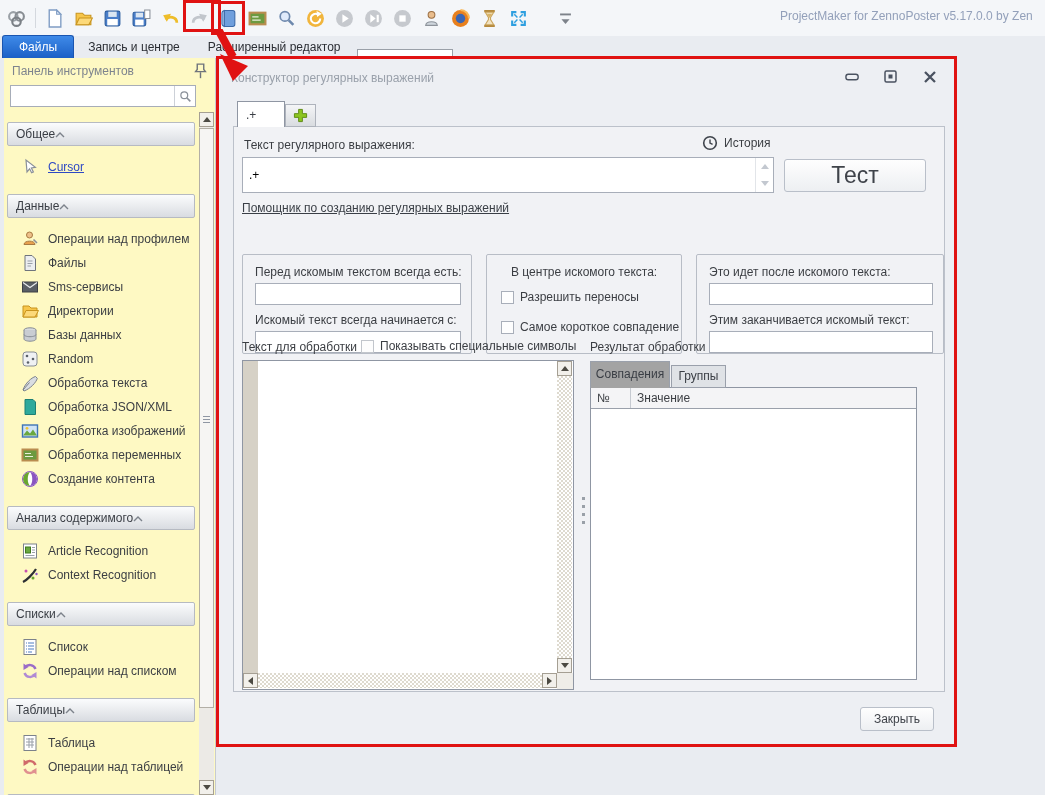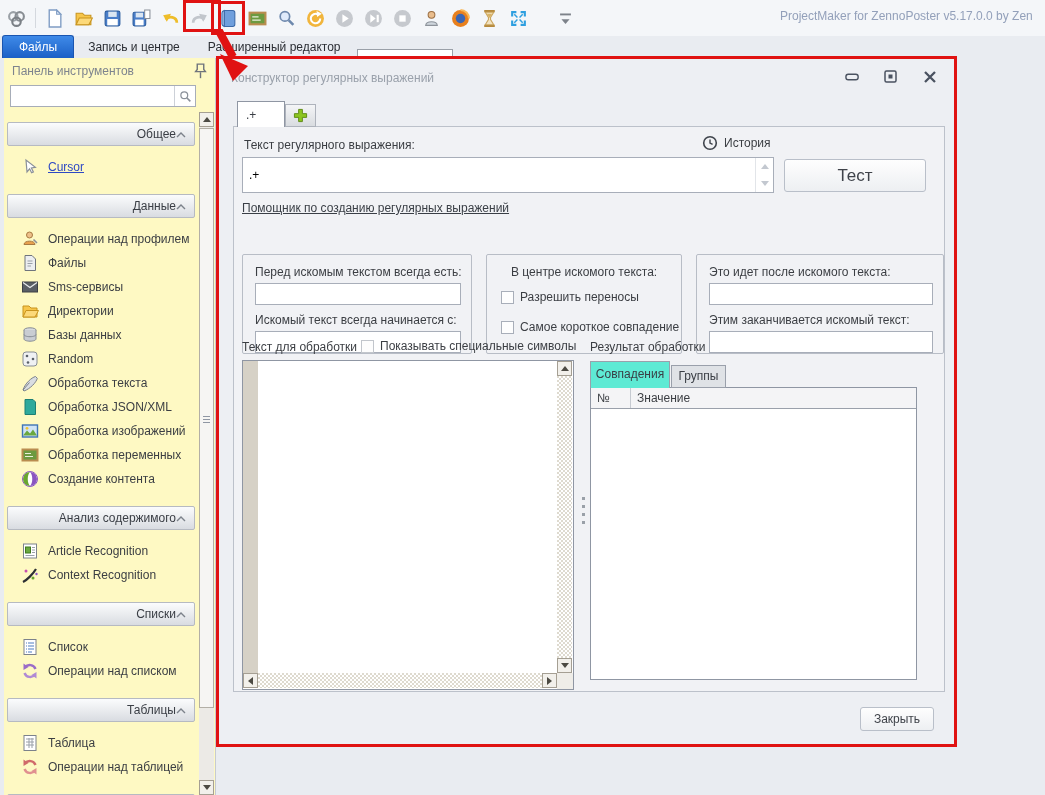--- a/index.html
+++ b/index.html
@@ -25,21 +25,21 @@
            border-right:1px solid #c6cad2;box-sizing:border-box;}
   .sb-title{position:absolute;left:8px;top:6px;color:#7e848e;}
   .sb-pin{position:absolute;right:8px;top:5px;width:13px;height:15px;}
   .sb-search{position:absolute;left:6px;top:27px;width:186px;height:22px;background:#fff;
              border:1px solid #a7adb8;box-sizing:border-box;display:flex;}
   .sb-search input{flex:1;border:none;outline:none;font:12px "Liberation Sans",sans-serif;padding:2px 4px;background:transparent;}
   .sb-search .mag{width:20px;border-left:1px solid #cdd1d8;display:flex;align-items:center;justify-content:center;}
   .sb-content{position:absolute;left:0;top:54px;width:194px;bottom:0;overflow:hidden;}
   .sb-section-header{margin:10px 3px 4px 3px;height:22px;background:linear-gradient(#fbfcfd,#d9dce1);
         border:1px solid #b6bac2;border-radius:2px;display:flex;align-items:center;
-        justify-content:flex-end;padding:0 8px;color:#3a3e45;}
+        justify-content:flex-start;padding:0 8px;color:#3a3e45;}
   .sb-item{height:24px;display:flex;align-items:center;gap:9px;padding-left:10px;}
   .sb-item .icn{width:18px;height:18px;flex:0 0 auto;display:flex;}
   .sb-item .icn svg{width:18px;height:18px;}
   .sb-items{padding:5px 7px;}
   .sb-link{color:#2e49c4;text-decoration:underline;}
   
   .sb-scroll{position:absolute;left:195px;top:54px;width:15px;bottom:0;background:#eceae6;}
   .sb-thumb{position:absolute;left:0;top:16px;width:15px;height:580px;background:#f6f5f3;
             border:1px solid #b3afa6;box-sizing:border-box;}
   .sb-grip{position:absolute;left:3px;top:287px;width:7px;}
@@ -71,21 +71,21 @@
               border:1px solid #a8aeb9;box-sizing:border-box;}
   .regex-wrap input{position:absolute;left:0;top:0;right:18px;height:100%;border:none;outline:none;
               padding:3px 6px;font:12px "Liberation Sans",sans-serif;box-sizing:border-box;}
   .spinner{position:absolute;right:0;top:0;width:17px;height:100%;border-left:1px solid #e2e5e9;
            display:flex;flex-direction:column;align-items:center;justify-content:space-around;}
   .spinner i{width:0;height:0;border-left:4px solid transparent;border-right:4px solid transparent;}
   .spin-up{border-bottom:5px solid #c3c8d0;}
   .spin-dn{border-top:5px solid #c3c8d0;}
   .btn{background:linear-gradient(#fefefe,#edeff2);border:1px solid #b9bfc9;border-radius:3px;
        color:#3f434a;display:flex;align-items:center;justify-content:center;box-sizing:border-box;}
-  .test-btn{position:absolute;left:550px;top:32px;width:142px;height:33px;font-size:17px;}
+  .test-btn{position:absolute;left:550px;top:32px;width:142px;height:33px;font-size:23px;}
   .helper-link{position:absolute;left:8px;top:74px;color:#3a3f46;text-decoration:underline;}
   .grp{position:absolute;top:96px;height:100px;border:1px solid #b8bdc6;border-radius:2px;box-sizing:border-box;margin-top:31px;}
   .grp .glbl{position:absolute;white-space:nowrap;}
   .grp input{position:absolute;height:22px;background:#fff;border:1px solid #a8aeb9;box-sizing:border-box;
              font:12px "Liberation Sans",sans-serif;padding:2px 4px;outline:none;}
   .cbx{width:13px;height:13px;background:#fdfdfd;border:1px solid #a8aeb9;box-sizing:border-box;display:inline-block;}
   .cb-row{position:absolute;display:flex;align-items:center;gap:6px;white-space:nowrap;}
   
   .srcbox{position:absolute;left:8px;top:233px;width:332px;height:330px;background:#fff;
           border:1px solid #8f96a3;box-sizing:border-box;}
@@ -93,21 +93,21 @@
   .vscroll{position:absolute;right:0;top:0;bottom:16px;width:16px;}
   .hscroll{position:absolute;left:0;bottom:0;right:16px;height:16px;}
   .corner{position:absolute;right:0;bottom:0;width:16px;height:16px;background:#efede8;}
   .dither{background:conic-gradient(#fff 25%,#dedacf 0 50%,#fff 0 75%,#dedacf 0);background-size:4px 4px;}
   .vscroll .track{position:absolute;left:0;top:15px;bottom:15px;width:15px;}
   .hscroll .track{position:absolute;top:0;left:15px;right:15px;height:15px;}
   .vdots{position:absolute;left:348px;top:370px;width:4px;}
   .vdots div{width:3px;height:3px;background:#9aa0a8;margin-bottom:5px;}
   
   .res-tab{position:absolute;box-sizing:border-box;padding-top:5px;text-align:center;color:#3a3e45;}
-  .res-tab.active{left:356px;top:234px;width:80px;height:27px;background:#5eead4;border:1px solid #9aa0ab;border-bottom:none;z-index:2;text-align:center;}
+  .res-tab.active{left:356px;top:234px;width:80px;height:27px;background:#a3a3a3;border:1px solid #9aa0ab;border-bottom:none;z-index:2;text-align:center;}
   .res-tab.inactive{left:437px;top:238px;width:55px;height:23px;background:#dfe2e6;border:1px solid #9aa0ab;padding-top:3px;z-index:1;}
   .res-table{position:absolute;left:356px;top:260px;width:327px;height:293px;background:#fff;
              border:1px solid #8f96a3;box-sizing:border-box;}
   .res-head{display:flex;height:20px;background:#f4f4f6;border-bottom:1px solid #9aa0ab;}
   .res-head .c1{width:40px;border-right:1px solid #c6cad1;padding:3px 0 0 6px;box-sizing:border-box;}
   .res-head .c2{flex:1;padding:3px 0 0 6px;}
   .close-btn{position:absolute;left:641px;top:648px;width:74px;height:24px;font-size:12px;}
   
   .note{position:absolute;z-index:9;pointer-events:none;}
 </style>

